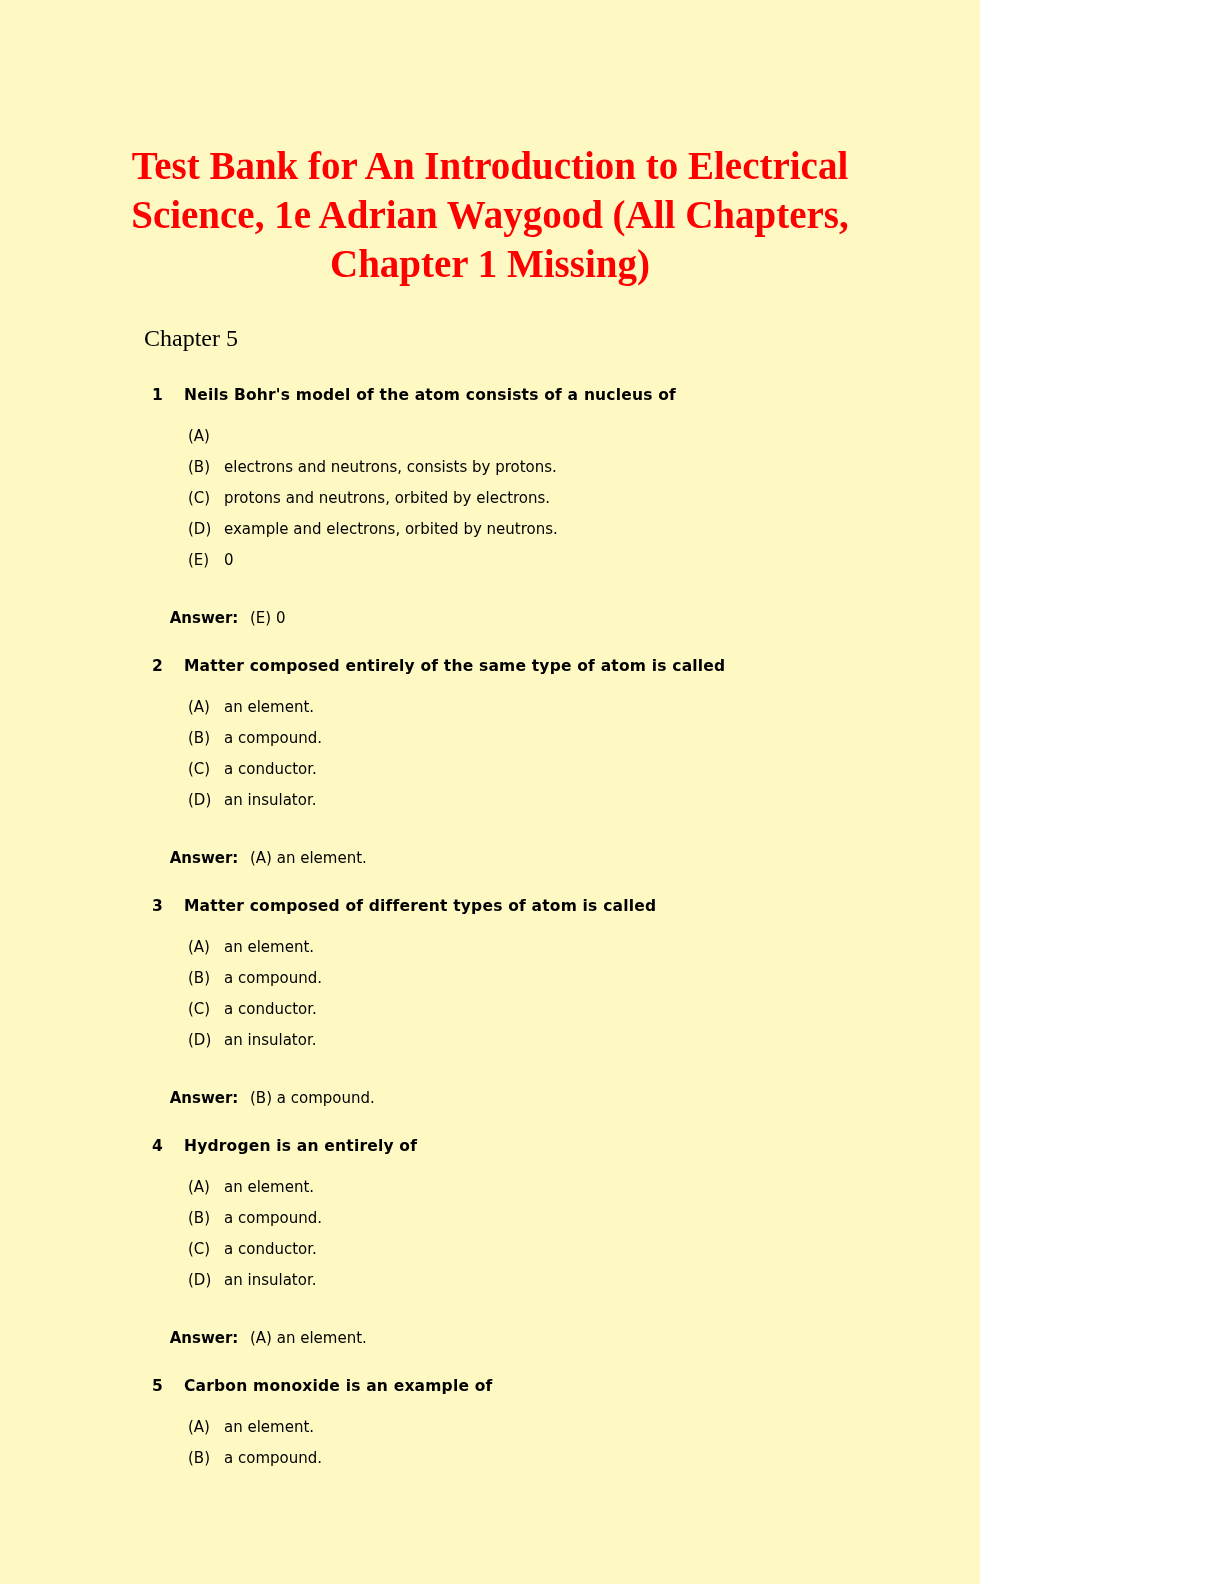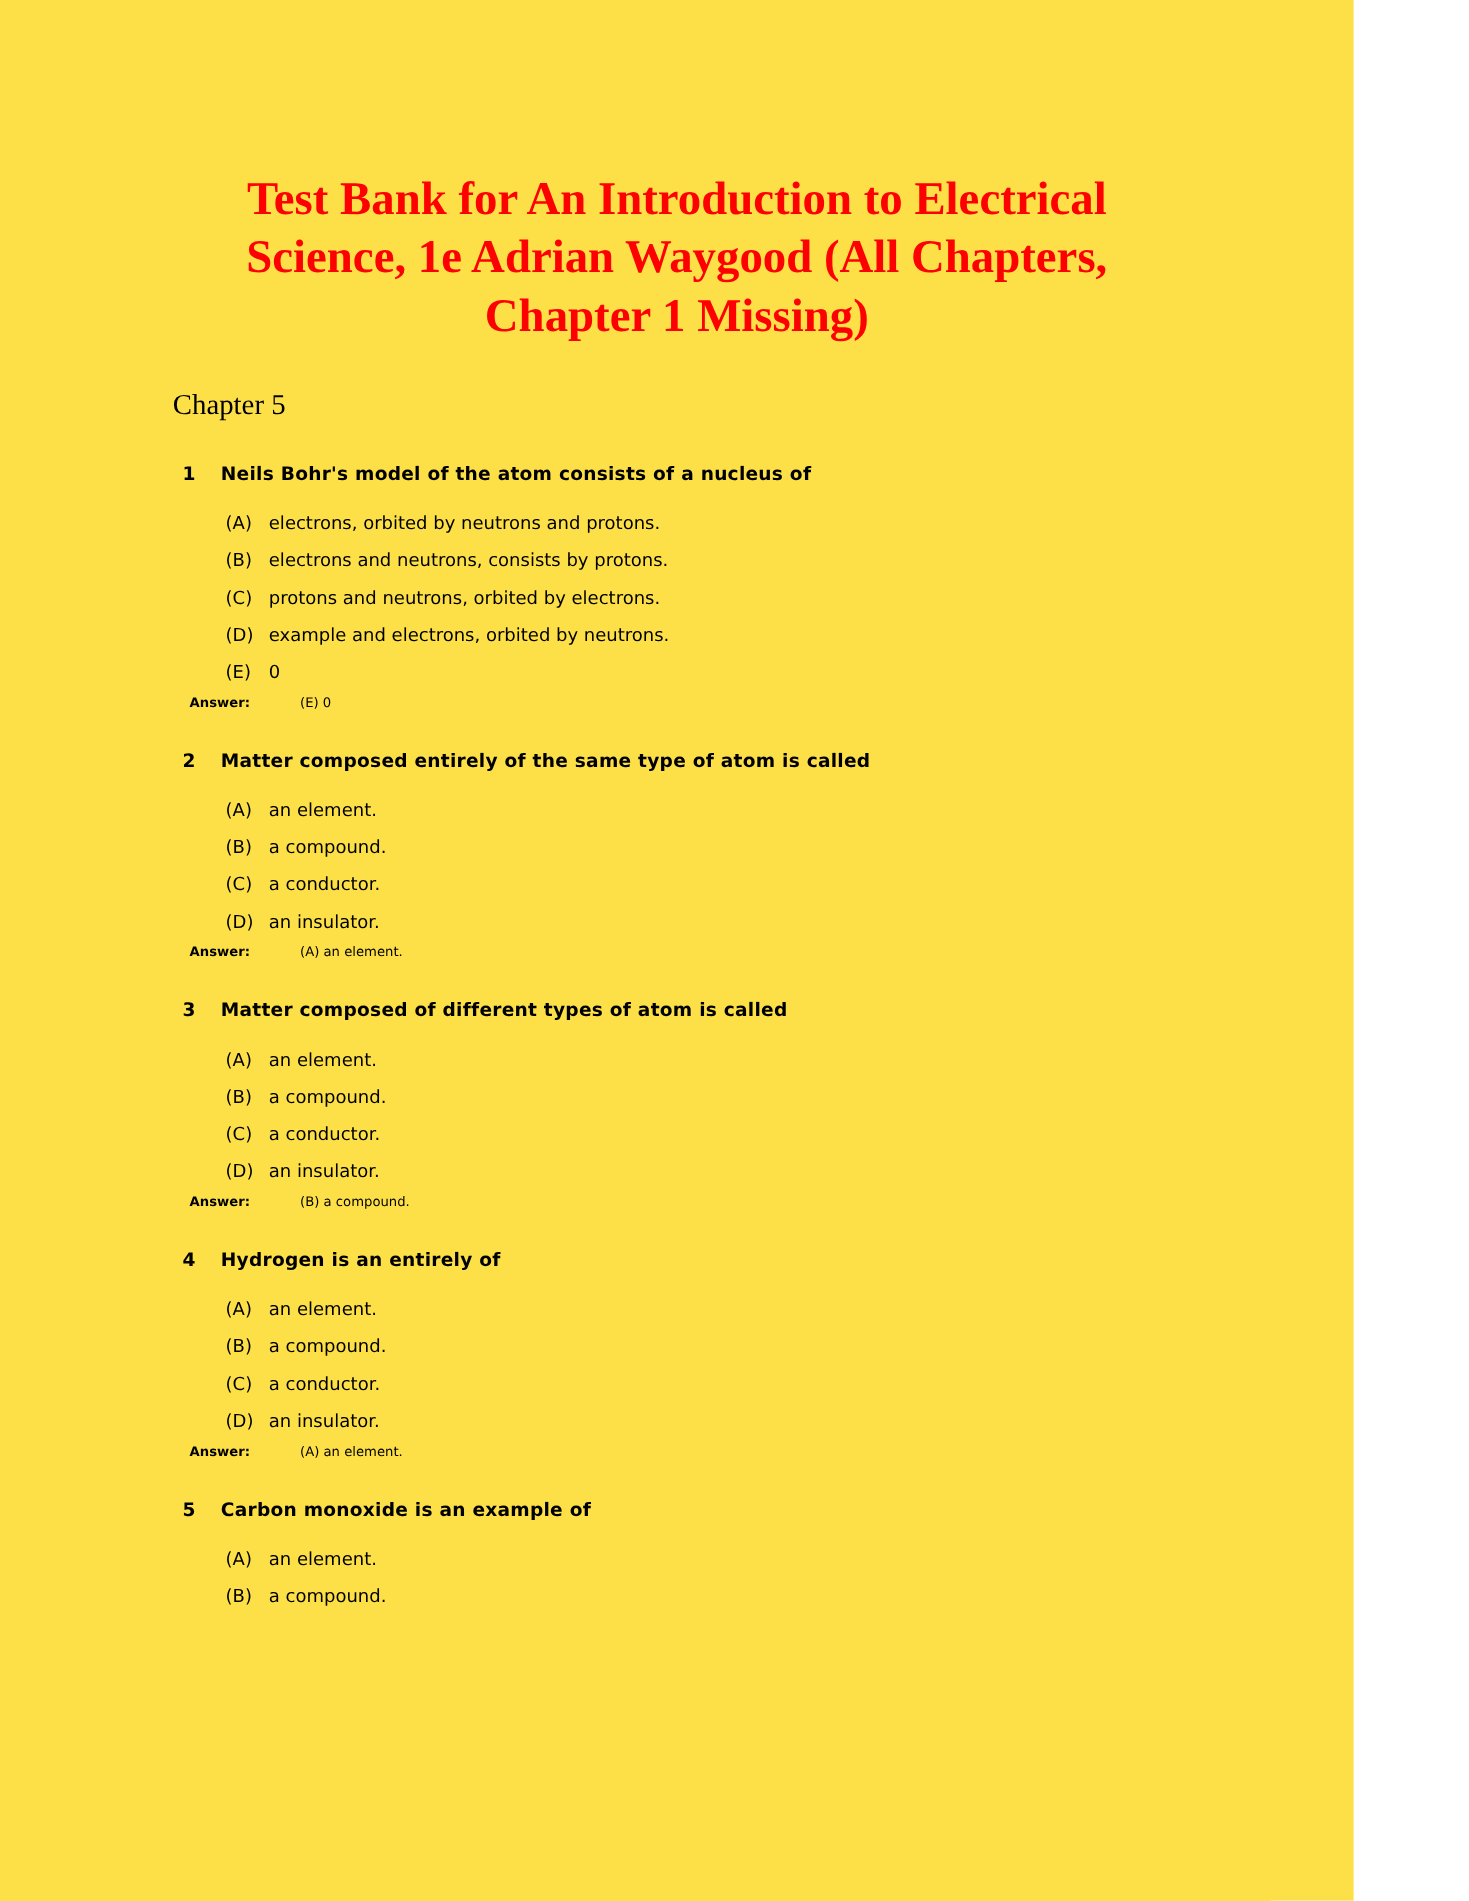--- a/index.html
+++ b/index.html
@@ -1,20 +1,20 @@
 <!DOCTYPE html>
 <html><head>
 <meta charset="utf-8">
 <style>
   html, body { margin: 0; padding: 0; background: #ffffff; }
   .page {
     position: relative;
-    width: 1128px;
+    width: 980px;
     min-height: 1584px;
-    background: #fde047;
+    background: #fef9c3;
     color: #000000;
     font-family: "DejaVu Sans", "Liberation Sans", sans-serif;
     overflow: hidden;
   }
   .doc-title {
     margin: 0 auto;
     padding-top: 141px;
     width: 940px;
     text-align: center;
     font-family: "Liberation Serif", "DejaVu Serif", serif;
@@ -42,24 +42,25 @@
   .options { margin-top: 16px; }
   .option {
     display: flex;
     margin-left: 36px;
     font-size: 15px;
     line-height: 31px;
   }
   .opt-letter { width: 36px; flex: none; }
   .answer-row {
     display: flex;
-    margin-top: 0;
+    margin-top: 32px;
     margin-left: 6px;
-    font-size: 11px;
+    font-size: 15px;
     line-height: 20px;
+    text-align: center;
   }
   .answer-label { font-weight: bold; width: 92px; flex: none; }
 </style>
 </head>
 <body>
 
 <div class="page">
 
   <h1 class="doc-title" style="color: rgb(255, 0, 0);">
     <span class="title-line">Test Bank for An Introduction to Electrical</span>
@@ -72,21 +73,20 @@
   <div class="questions">
 
     <section class="question">
       <div class="q-header">
         <span class="q-num">1</span>
         <span class="q-text">Neils Bohr's model of the atom consists of a nucleus of</span>
       </div>
       <div class="options">
         <div class="option">
           <span class="opt-letter">(A)</span>
-          <span class="opt-text">electrons, orbited by neutrons and protons.</span>
         </div>
         <div class="option">
           <span class="opt-letter">(B)</span>
           <span class="opt-text">electrons and neutrons, consists by protons.</span>
         </div>
         <div class="option">
           <span class="opt-letter">(C)</span>
           <span class="opt-text">protons and neutrons, orbited by electrons.</span>
         </div>
         <div class="option">

